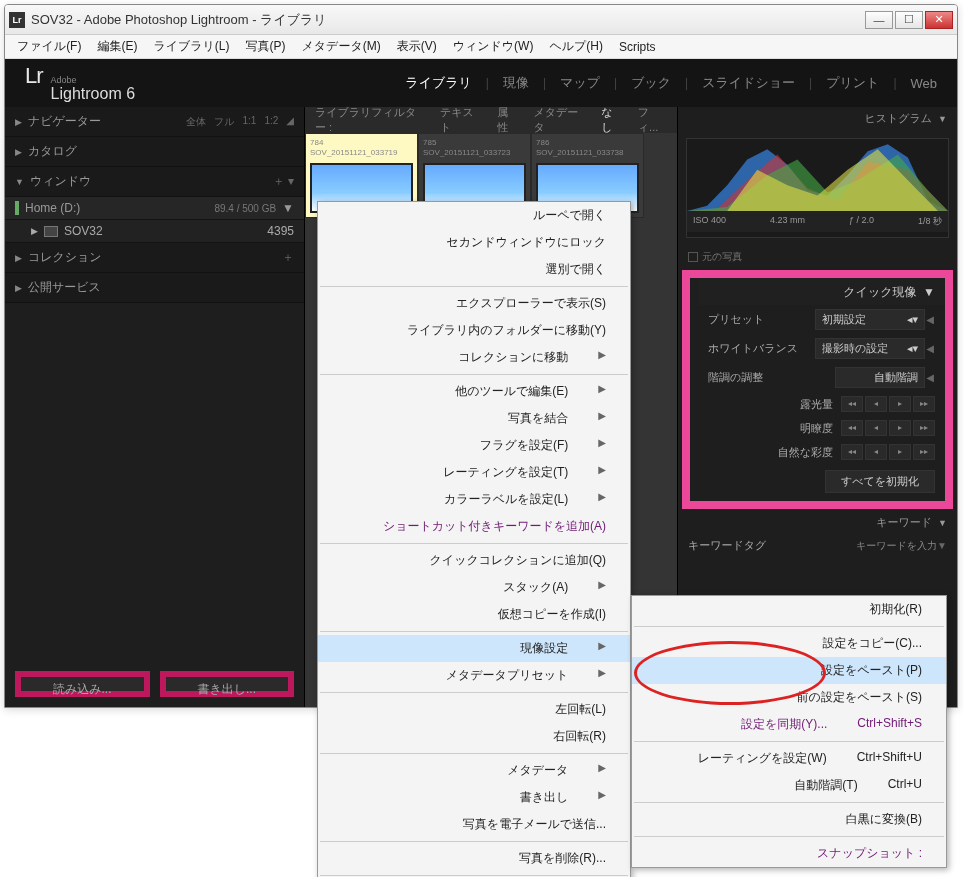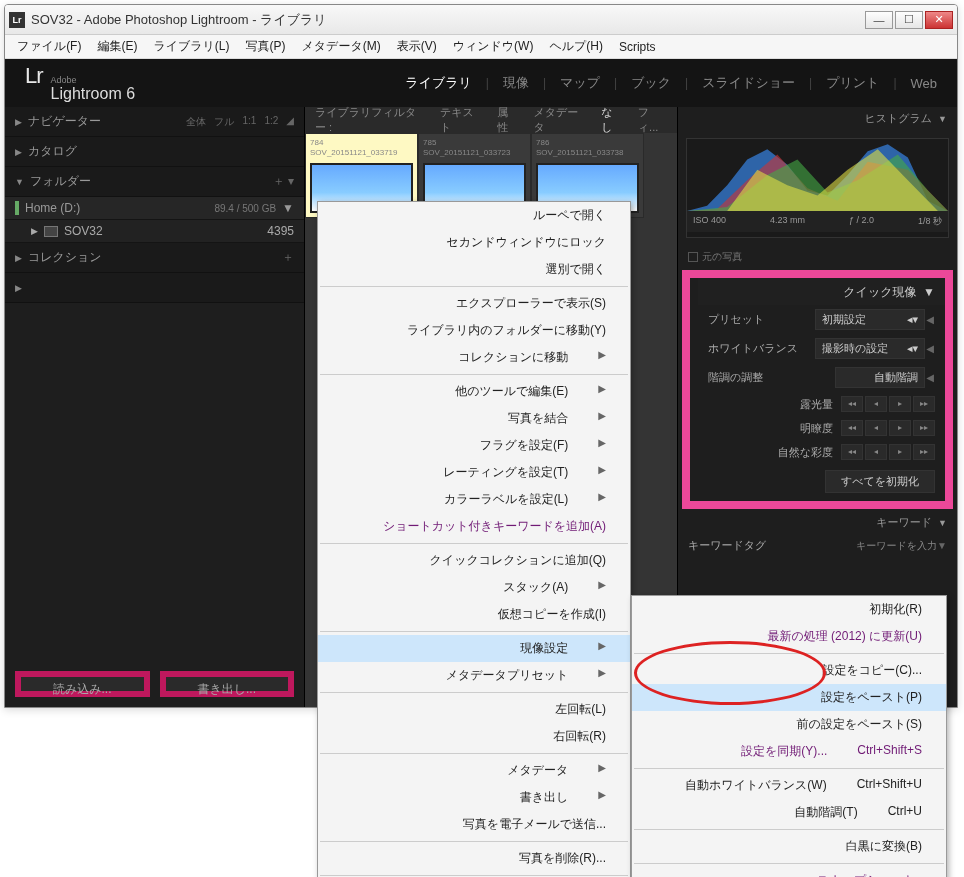--- a/index.html
+++ b/index.html
@@ -145,21 +145,21 @@
             <span>1:2</span>
             <span>◢</span>
           </span>
         </div>
         <div class="panel-hdr">
           <span class="tri">▶</span>
           <span class="grow">カタログ</span>
         </div>
         <div class="panel-hdr">
           <span class="tri">▼</span>
-          <span class="grow">フォルダー</span>
+          <span class="grow">ウィンドウ</span>
           <span style="color:#666">＋ ▾</span>
         </div>
         <div class="panel-sub">
           <span class="bar"></span>
           <span class="grow">Home (D:)</span>
           <span class="num">89.4 / 500 GB</span>
           <span class="tri" style="margin-left:6px">▼</span>
         </div>
         <div class="folder-row">
           <span class="tri" style="margin-right:6px;font-size:9px">▶</span>
@@ -167,20 +167,21 @@
           <span class="grow">SOV32</span>
           <span class="num">4395</span>
         </div>
         <div class="panel-hdr">
           <span class="tri">▶</span>
           <span class="grow">コレクション</span>
           <span style="color:#666">＋</span>
         </div>
         <div class="panel-hdr">
           <span class="tri">▶</span>
+          <span class="grow">公開サービス</span>
         </div>
         <div class="left-bottom">
           <div class="btn-dark">読み込み...</div>
           <div class="btn-dark">書き出し...</div>
         </div>
       </div>
 
       <div class="center">
         <div class="filterbar">
           <span>ライブラリフィルター :</span>
@@ -382,40 +383,37 @@
       <span>写真を削除(R)...</span>
     </div>
   <hr>
 
 </div>
 
 <div class="ctx" style="left:631px;top:595px;width:316px">
   <div class="ci">
       <span>初期化(R)</span>
     </div>
-  <div class="ci disabled">
-      <span>最新の処理 (2012) に更新(U)</span>
-    </div>
   <hr>
   <div class="ci">
       <span>設定をコピー(C)...</span>
     </div>
   <div class="ci hover">
       <span>設定をペースト(P)</span>
     </div>
   <div class="ci">
       <span>前の設定をペースト(S)</span>
     </div>
   <div class="ci disabled">
       <span>設定を同期(Y)...</span>
       <span>Ctrl+Shift+S</span>
     </div>
   <hr>
   <div class="ci">
-      <span>自動ホワイトバランス(W)</span>
+      <span>レーティングを設定(W)</span>
       <span>Ctrl+Shift+U</span>
     </div>
   <div class="ci">
       <span>自動階調(T)</span>
       <span>Ctrl+U</span>
     </div>
   <hr>
   <div class="ci">
       <span>白黒に変換(B)</span>
     </div>

